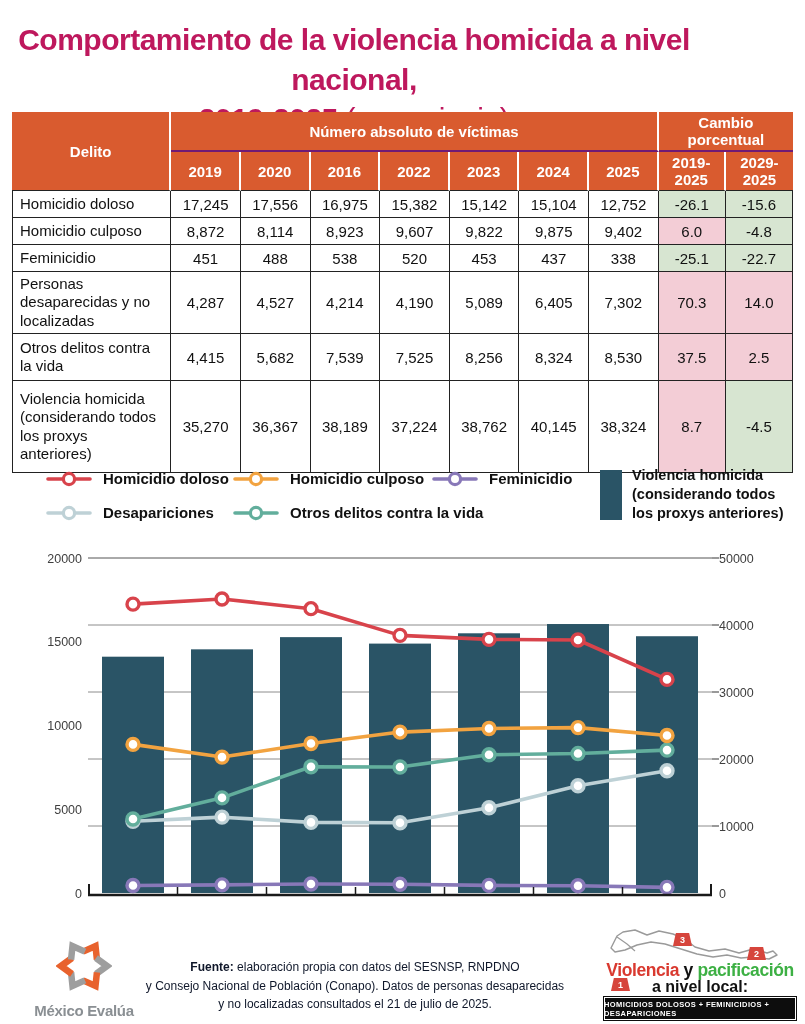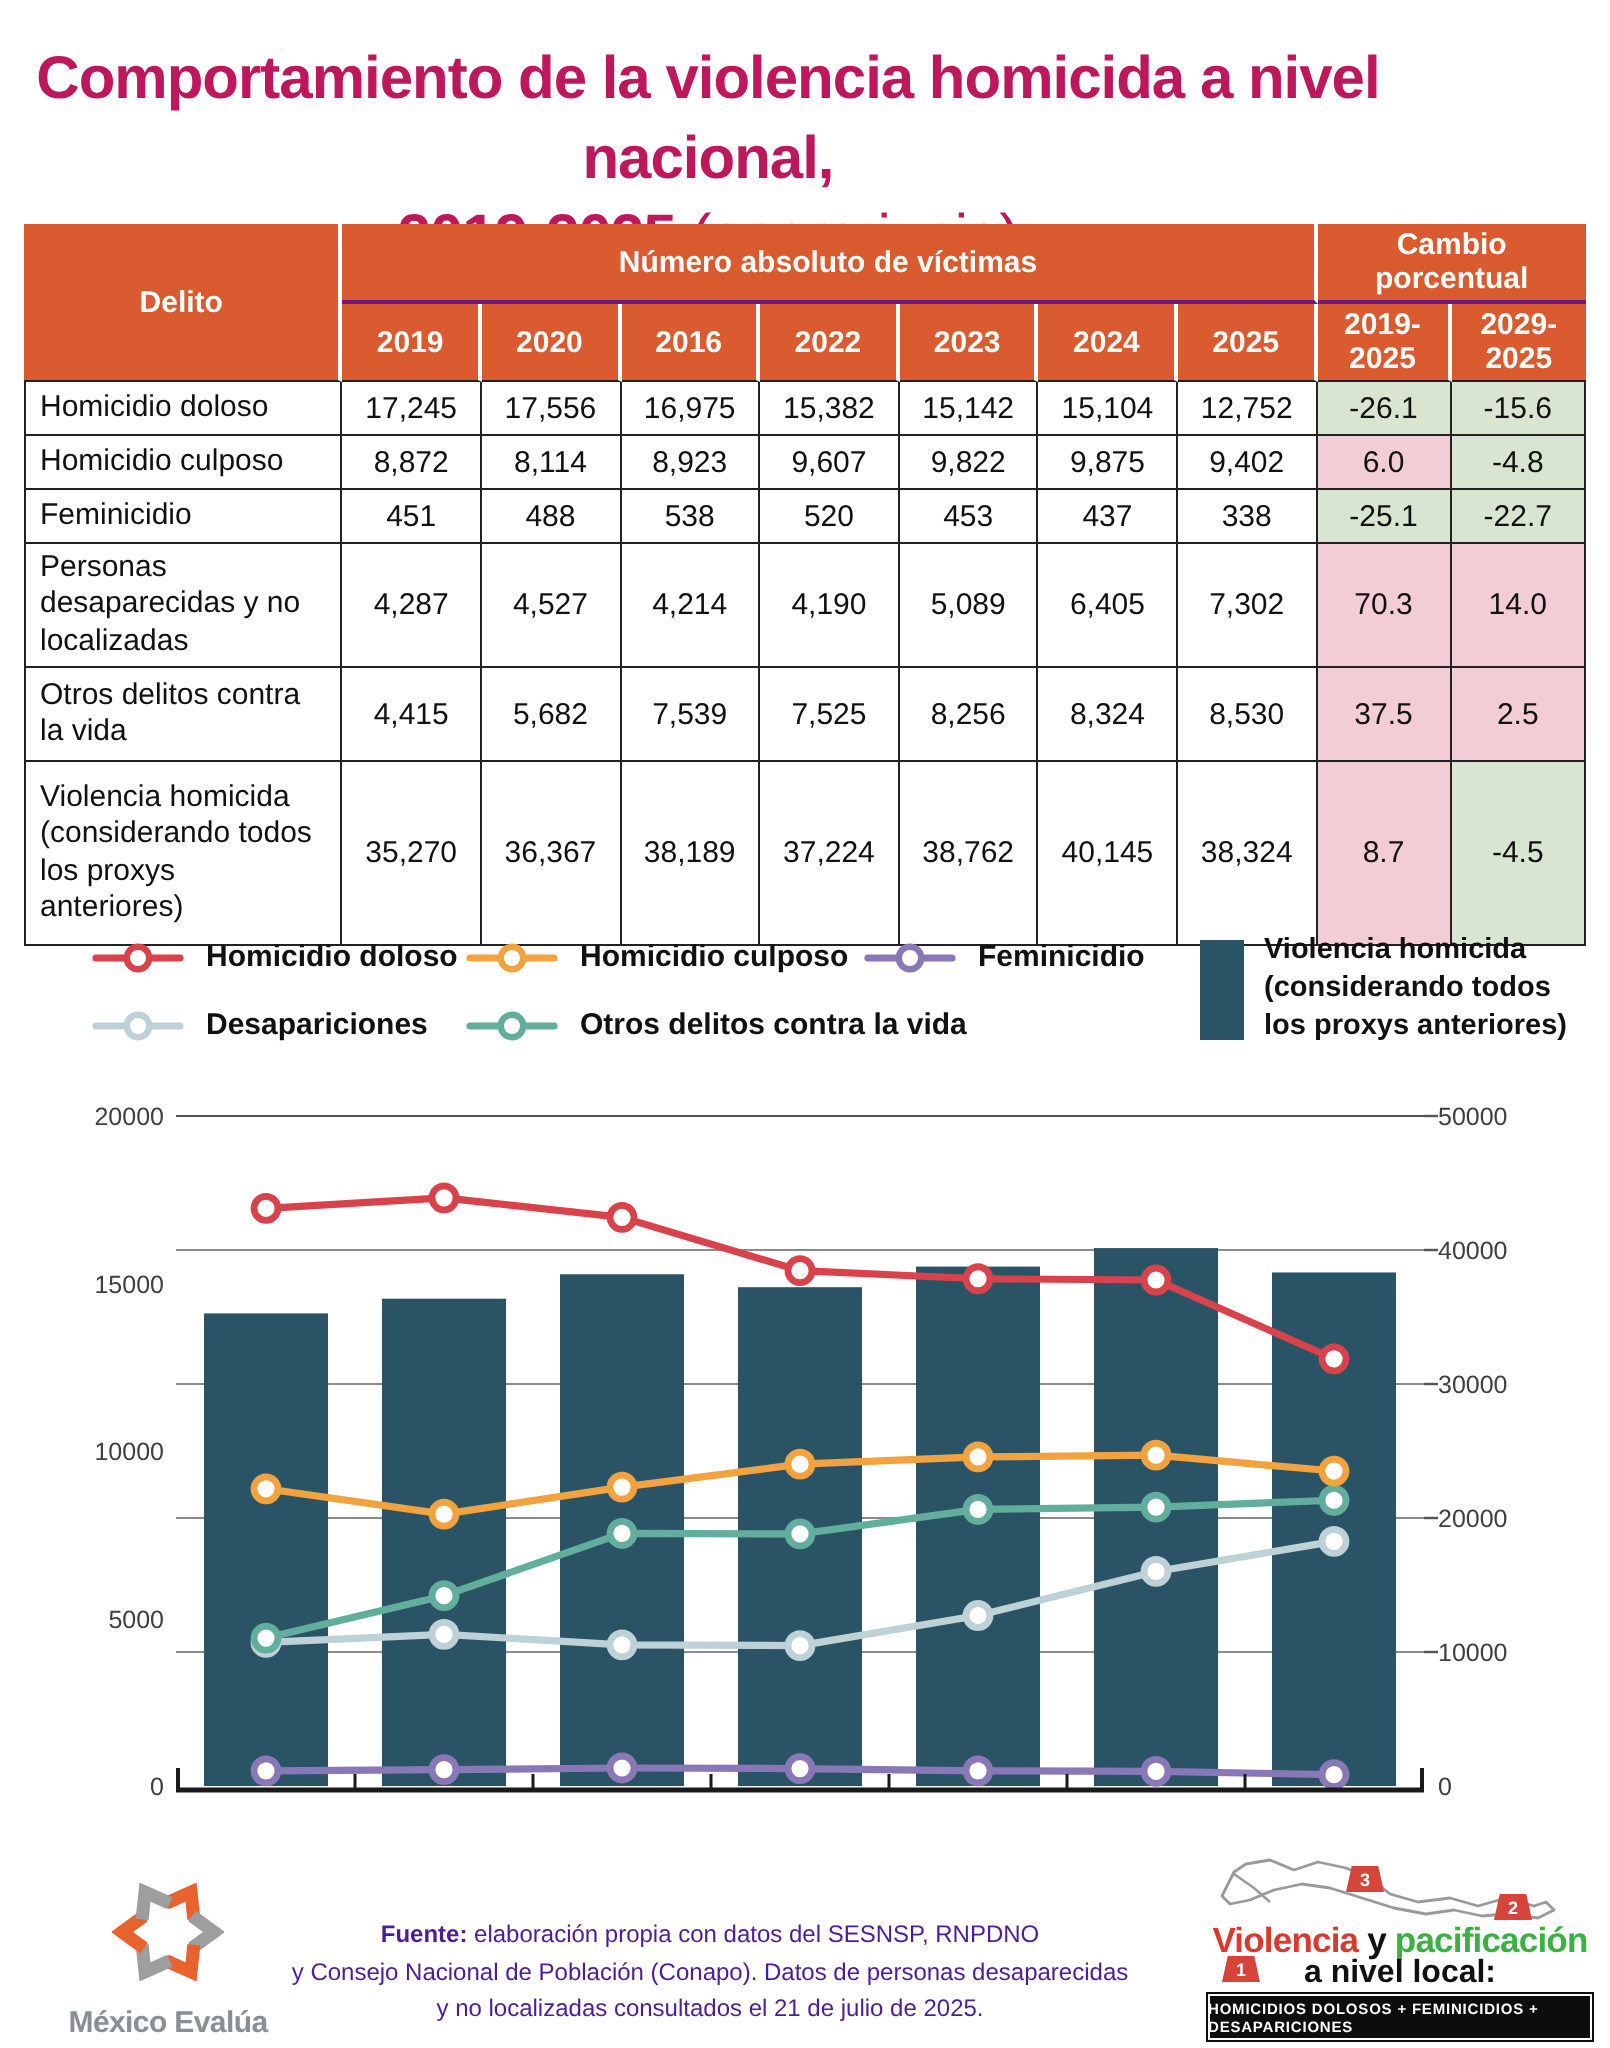--- a/index.html
+++ b/index.html
@@ -39,21 +39,21 @@
   .legend-bar-label{position:absolute;left:632px;top:4px;width:168px;
                     font-weight:bold;font-size:14.5px;line-height:1.3;}
 
   
   svg.chart{position:absolute;top:540px;left:0;}
 
   
   .me-logo{position:absolute;left:24px;top:938px;width:120px;text-align:center;}
   .me-logo .brand{margin-top:4px;font-weight:bold;font-size:15px;color:#8A8F93;letter-spacing:-0.3px;}
   .fuente{position:absolute;left:140px;top:958px;width:430px;text-align:center;
-          font-size:12px;line-height:1.55;color:#4c1d95;}
+          font-size:12px;line-height:1.55;color:#0f172a;}
   .vp-logo{position:absolute;left:601px;top:924px;width:198px;height:92px;}
   .vp-map{position:absolute;left:0;top:0;}
   .vp-line1{position:absolute;left:0;top:36px;width:198px;text-align:center;
             font-weight:bold;font-size:17.5px;letter-spacing:-0.4px;white-space:nowrap;}
   .vp-word-red{color:#D9392F;}
   .vp-word-black{color:#111;}
   .vp-word-green{color:#3DB044;}
   .vp-line2{position:absolute;left:0;top:54px;width:198px;text-align:center;
             font-weight:bold;font-size:16px;color:#111;}
   .vp-bar{position:absolute;left:2px;top:72px;width:192px;background:#0d0d0d;color:#fff;

